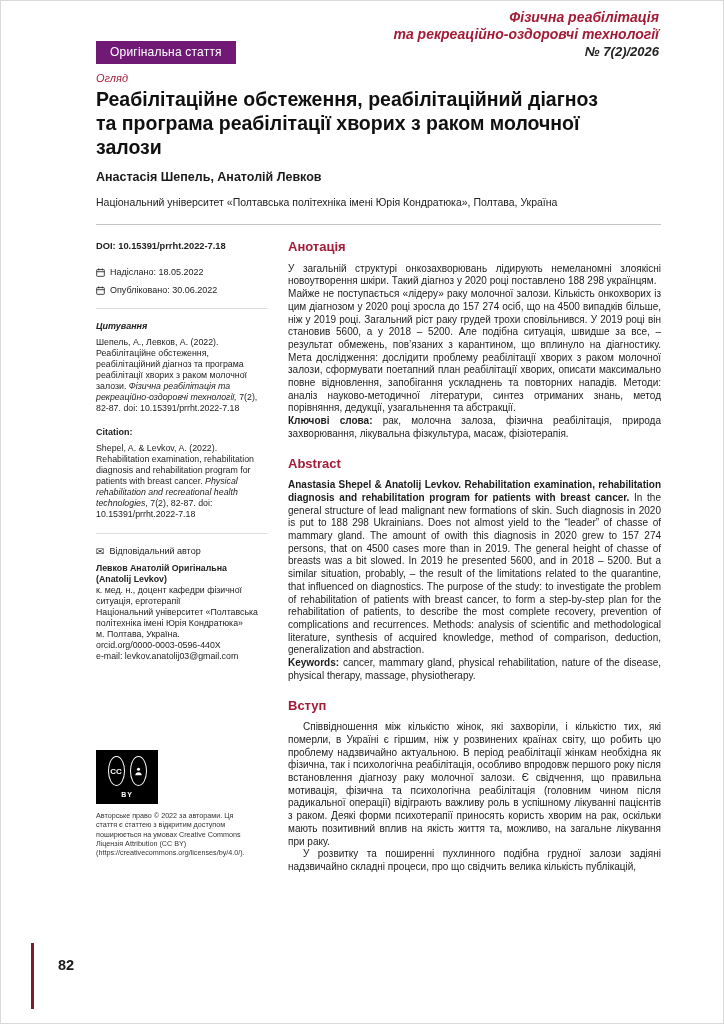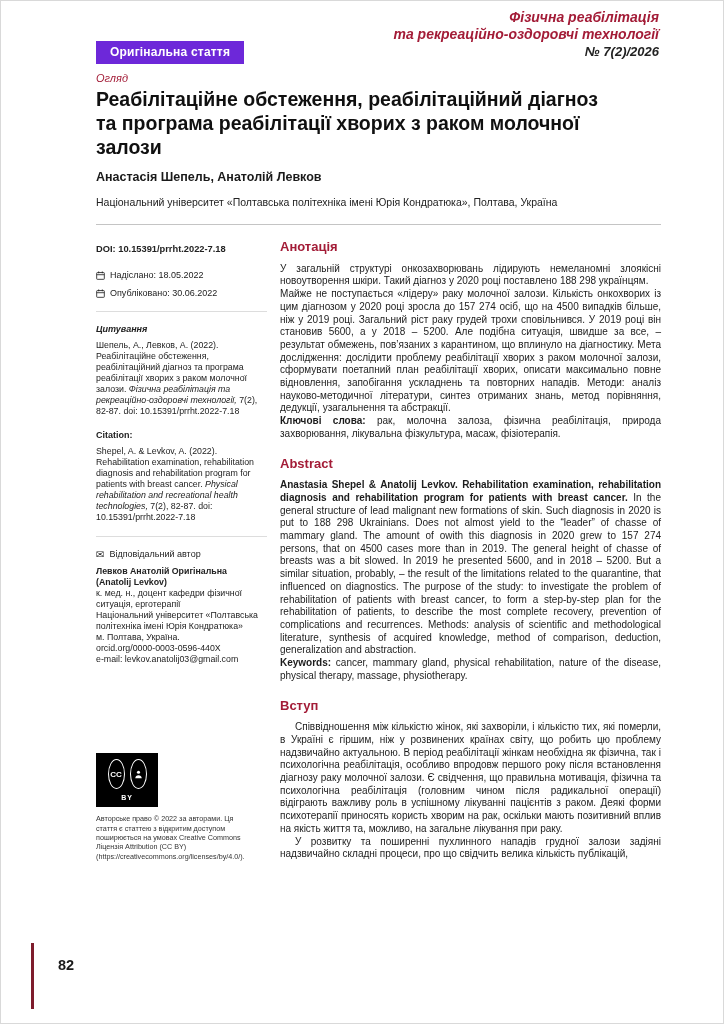--- a/index.html
+++ b/index.html
@@ -7,29 +7,29 @@
   body {
     width:724px; height:1024px; position:relative; overflow:hidden;
     font-family:"Liberation Sans", sans-serif; color:#1a1a1a;
   }
   .page { position:absolute; inset:0; background:#fff; border:1px solid #d9d9d9; }
 
   
   .journal-head { position:absolute; top:8px; right:64px; text-align:right; font-style:italic; font-weight:700; line-height:17px; }
   .journal-line { color:#a31c37; font-size:14px; }
   .journal-issue { color:#222; font-size:13px; }
-  .type-badge { position:absolute; left:95px; top:40px; background:#6d28d9; color:#fff; font-weight:700; font-size:12px; padding:4px 14px 5px; letter-spacing:.2px; }
+  .type-badge { position:absolute; left:95px; top:40px; background:#701a75; color:#fff; font-weight:400; font-size:12px; padding:4px 14px 5px; letter-spacing:.2px; }
   .section-label { position:absolute; left:95px; top:71px; color:#a31c37; font-style:italic; font-size:11px; }
   .article-title { position:absolute; left:95px; top:86px; width:525px; font-size:19.5px; font-weight:700; line-height:24px; color:#101010; }
   .authors { position:absolute; left:95px; top:169px; font-size:12.5px; font-weight:700; }
   .affiliation { position:absolute; left:95px; top:195px; font-size:10.5px; color:#222; }
   .head-rule { position:absolute; left:95px; top:223px; width:565px; border-top:1px solid #c4c4c4; }
 
   
-  .columns { position:absolute; left:95px; top:240px; width:565px; display:flex; gap:13px; align-items:flex-end; }
+  .columns { position:absolute; left:95px; top:240px; width:565px; display:flex; gap:21px; align-items:flex-start; }
   .col-left { flex:0 0 171px; width:171px; font-size:8.8px; line-height:11px; color:#222; }
   .col-right { flex:1; font-size:10px; line-height:12.7px; text-align:justify; color:#1c1c1c; }
 
   
   .doi { font-weight:700; font-size:9.3px; margin-bottom:15px; }
   .date-row { display:flex; align-items:center; gap:5px; font-size:9px; margin-bottom:7px; }
   .date-row svg { flex:0 0 auto; display:block; }
   .side-divider { border-top:1px solid #ddd; margin:12px 0; }
   .cite-heading { font-weight:700; font-style:italic; font-size:9px; margin-bottom:5px; }
   .cite-heading-en { font-weight:700; font-size:9px; margin-bottom:5px; }
@@ -142,21 +142,21 @@
       <p>У загальній структурі онкозахворювань лідирують немеланомні злоякісні новоутворення шкіри. Такий діагноз у 2020 році поставлено 188 298 українцям.</p>
       <p>Майже не поступається «лідеру» раку молочної залози. Кількість онкохворих із цим діагнозом у 2020 році зросла до 157 274 осіб, що на 4500 випадків більше, ніж у 2019 році. Загальний ріст раку грудей трохи сповільнився. У 2019 році він становив 5600, а у 2018 – 5200. Але подібна ситуація, швидше за все, – результат обмежень, пов’язаних з карантином, що вплинуло на діагностику. Мета дослідження: дослідити проблему реабілітації хворих з раком молочної залози, сформувати поетапний план реабілітації хворих, описати максимально повне відновлення, запобігання ускладнень та повторних нападів. Методи: аналіз науково-методичної літератури, синтез отриманих знань, метод порівняння, дедукції, узагальнення та абстракції.</p>
       <p class="keywords"><b>Ключові слова:</b> <span>рак, молочна залоза, фізична реабілітація, природа захворювання, лікувальна фізкультура, масаж, фізіотерапія.</span></p>
 
       <h3 class="sec-head sec-gap">Abstract</h3>
       <p><b>Anastasia Shepel &amp; Anatolij Levkov. Rehabilitation examination, rehabilitation diagnosis and rehabilitation program for patients with breast cancer.</b> <span>In the general structure of lead malignant new formations of skin. Such diagnosis in 2020 is put to 188 298 Ukrainians. Does not almost yield to the “leader” of chasse of mammary gland. The amount of owith this diagnosis in 2020 grew to 157 274 persons, that on 4500 cases more than in 2019. The general height of chasse of breasts was a bit slowed. In 2019 he presented 5600, and in 2018 – 5200. But a similar situation, probably, – the result of the limitations related to the quarantine, that influenced on diagnostics. The purpose of the study: to investigate the problem of rehabilitation of patients with breast cancer, to form a step-by-step plan for the rehabilitation of patients, to describe the most complete recovery, prevention of complications and recurrences. Methods: analysis of scientific and methodological literature, synthesis of acquired knowledge, method of comparison, deduction, generalization and abstraction.</span></p>
       <p class="keywords"><b>Keywords:</b> <span>cancer, mammary gland, physical rehabilitation, nature of the disease, physical therapy, massage, physiotherapy.</span></p>
 
       <h3 class="sec-head sec-gap">Вступ</h3>
       <p class="indent">Співвідношення між кількістю жінок, які захворіли, і кількістю тих, які померли, в Україні є гіршим, ніж у розвинених країнах світу, що робить цю проблему надзвичайно актуальною. В період реабілітації жінкам необхідна як фізична, так і психологічна реабілітація, особливо впродовж першого року після встановлення діагнозу раку молочної залози. Є свідчення, що правильна мотивація, фізична та психологічна реабілітація (головним чином після радикальної операції) відіграють важливу роль в успішному лікуванні пацієнтів з раком. Деякі форми психотерапії приносять користь хворим на рак, оскільки мають позитивний вплив на якість життя та, можливо, на загальне лікування при раку.</p>
-      <p class="indent">У розвитку та поширенні пухлинного нападів грудної залози задіяні надзвичайно складні процеси, про що свідчить велика кількість публікацій,</p>
+      <p class="indent">У розвитку та поширенні пухлинного подібна грудної залози задіяні надзвичайно складні процеси, про що свідчить велика кількість публікацій,</p>
     </div>
 
   </div>
 
   <div class="footer-bar"></div>
   <div class="page-number">82</div>
 
 </div>
 
 </body></html>

